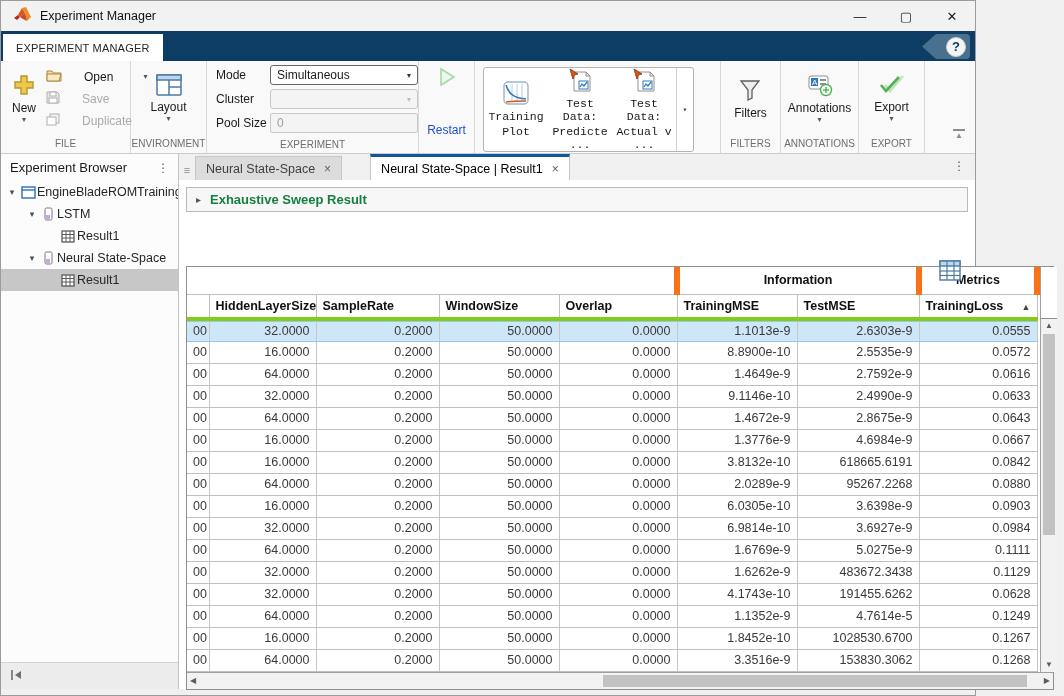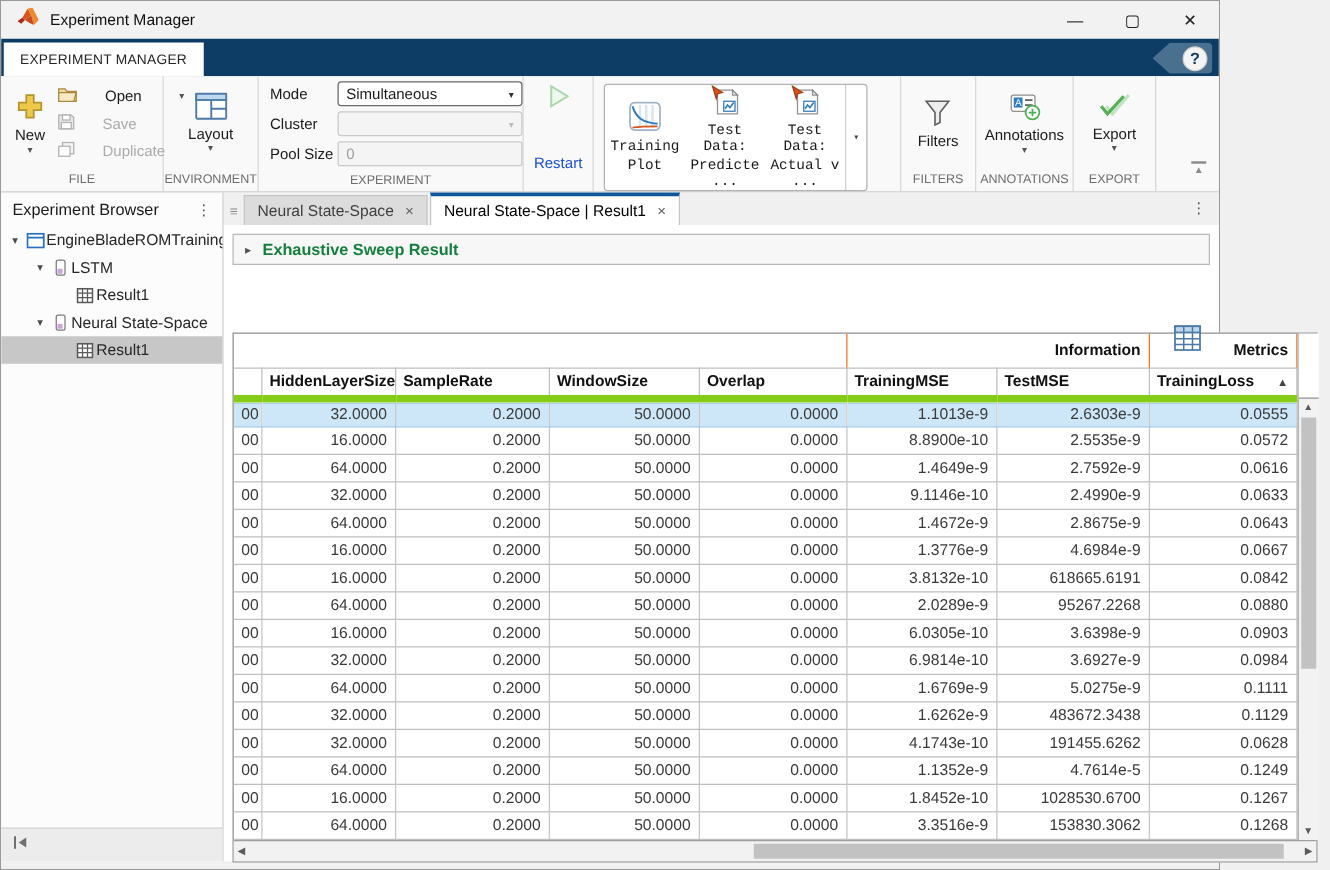--- a/index.html
+++ b/index.html
@@ -56,37 +56,37 @@
   .tw { width:14px; text-align:center; font-size:9px; color:#4d4d4d; flex:none; }
   .ticon { width:18px; display:flex; justify-content:center; flex:none; }
   .lv0 { padding-left:4px; } .lv1 { padding-left:24px; } .lv2 { padding-left:44px; }
   .sidebar-footer { height:27px; flex:none; background:#ececec; border-top:1px solid #d4d4d4; display:flex; align-items:center; padding-left:9px; }
 
   .doc-area { flex:1; display:flex; flex-direction:column; background:#f0f0f0; min-width:0; }
   .doc-tabbar { height:26px; flex:none; display:flex; align-items:flex-end; position:relative; background:#f0f0f0; }
   .tab-handle { width:16px; text-align:center; color:#8a8a8a; font-size:11px; padding-bottom:4px; }
   .doc-tab { height:24px; padding:0 10px; font-size:12.5px; display:flex; align-items:center; gap:9px; cursor:default; }
   .doc-tab.inactive { background:#dcdcdc; color:#3f3f3f; border:1px solid #c6c6c6; border-bottom:none; margin-right:2px; }
-  .doc-tab.active { background:#fff; color:#000; height:26px; border-top:3px solid #0f5798; border-left:1px solid #c6c6c6; border-right:1px solid #c6c6c6; }
+  .doc-tab.active { background:#fff; color:#000; height:26px; border-top:3px solid #0f5798; border-left:1px solid #c6c6c6; border-right:1px solid #c6c6c6;margin-left:26px; }
   .tab-close { color:#5f5f5f; font-size:12px; }
   .tabbar-menu { position:absolute; right:10px; top:5px; color:#555; font-size:12px; }
 
   .doc-content { flex:1; background:#fff; position:relative; padding:7px 7px 0 7px; min-height:0; }
   .sweep-panel { height:25px; border:1px solid #b9b9b9; background:#f7f7f7; display:flex; align-items:center; padding:0 9px; gap:9px; }
   .sweep-arrow { font-size:10px; color:#555; }
   .sweep-title { font-size:13px; font-weight:bold; color:#15803d; }
   .grid-opts { position:absolute; right:14px; top:80px; }
 
   
   .table-wrap { margin-top:54px; width:868px; border:1px solid #8f8f8f; background:#fff; display:flex; flex-direction:column; }
   .table-flex { display:flex; }
   table { border-collapse:collapse; table-layout:fixed; width:850px; }
   th, td { overflow:hidden; white-space:nowrap; }
-  thead .grp th { height:27px; border-right:1px solid #f97316; border-bottom:1px solid #bfbfbf; font-size:12.5px; text-align:right; padding:0 6px; color:#111; background:#fff; }
-  thead .cols th { height:25px; border-right:1px solid #bfbfbf; border-bottom:6px solid #84cc16; font-size:12.5px; text-align:left; padding:0 6px; color:#111; background:#fff; }
+  thead .grp th { height:27px; border-right:6px solid #f97316; border-bottom:1px solid #bfbfbf; font-size:12.5px; text-align:center; padding:0 6px; color:#111; background:#fff; }
+  thead .cols th { height:25px; border-right:1px solid #bfbfbf; border-bottom:4px solid #84cc16; font-size:12.5px; text-align:left; padding:0 6px; color:#111; background:#fff; }
   thead .cols th .sort { float:right; font-size:9px; color:#444; margin-top:3px; }
   tbody td { height:22px; border-right:1px solid #c6c6c6; border-bottom:1px solid #bfbfbf; font-size:12.5px; color:#3a3a3a; text-align:right; padding:0 6px; background:#fff; }
   tbody tr.sel td { background:#cde7f8; border-bottom-color:#9cc6e8; box-shadow:inset 0 1px 0 #9cc6e8; }
   .vscroll { width:17px; flex:none; border-left:1px solid #9f9f9f; display:flex; flex-direction:column; background:#f2f2f2; }
   .vs-spacer { height:52px; background:#fff; border-bottom:1px solid #8f8f8f; }
   .vs-track { flex:1; position:relative; display:flex; flex-direction:column; justify-content:space-between; align-items:center; padding:2px 0; }
   .vs-arrow { font-size:8px; color:#5c5c5c; line-height:10px; }
   .vs-thumb { position:absolute; left:2px; right:2px; top:15px; height:57%; background:#c2c2c2; }
   .hscroll { height:17px; flex:none; border-top:1px solid #9f9f9f; background:#f2f2f2; position:relative; display:flex; align-items:center; justify-content:space-between; padding:0 3px; }
   .hs-arrow { font-size:8px; color:#5c5c5c; }

